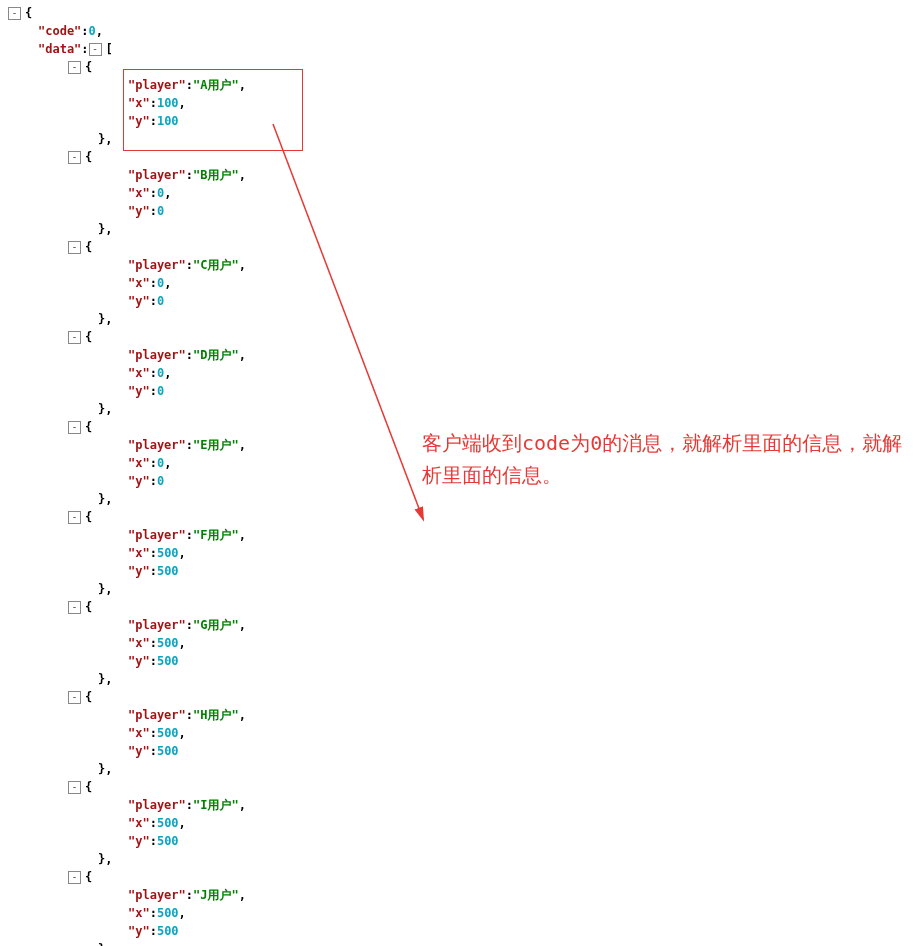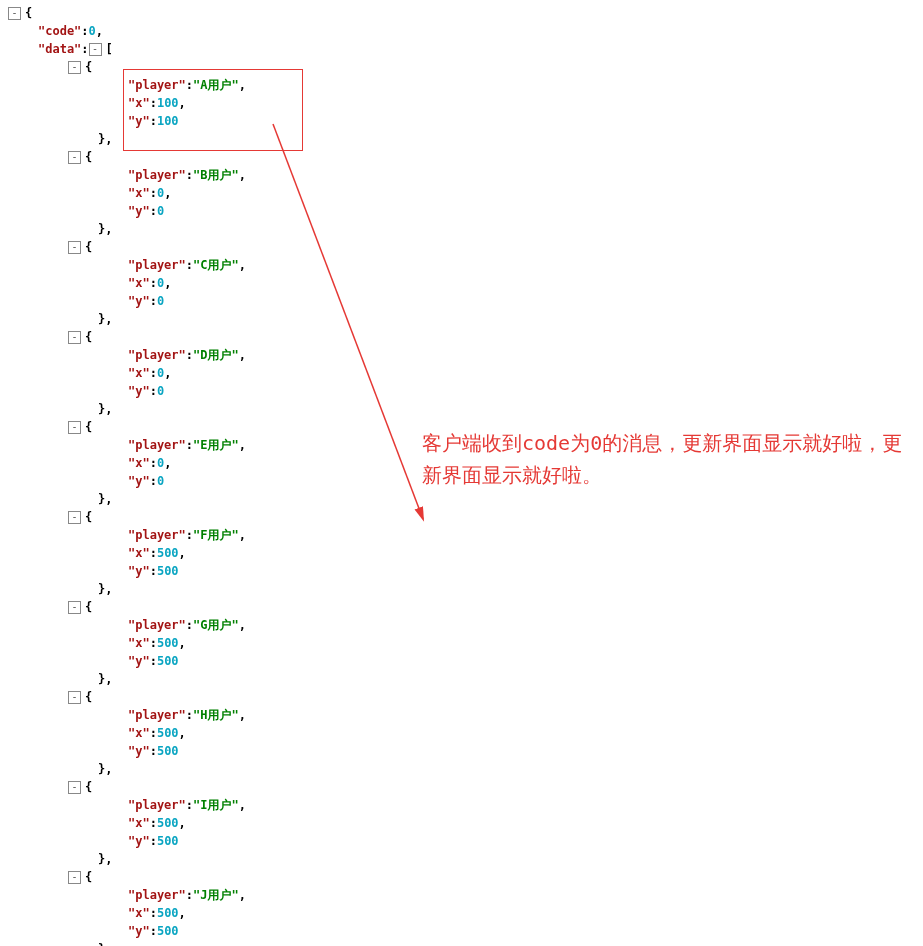--- a/index.html
+++ b/index.html
@@ -80,21 +80,21 @@
 
   <svg class="arrow-svg" style="left:260px; top:115px; width:170px; height:415px;" viewBox="0 0 170 415">
     <defs>
       <marker id="arrowhead" markerWidth="10" markerHeight="10" refX="8" refY="3" orient="auto">
         <polygon points="0 0, 10 3, 0 6" fill="#e53935"></polygon>
       </marker>
     </defs>
     <line x1="5" y1="5" x2="155" y2="400" stroke="#e53935" stroke-width="1.5" marker-end="url(#arrowhead)"></line>
   </svg>
 
-  <div class="annotation" style="left:414px; top:423px; max-width:500px;">客户端收到code为0的消息，更新界面显示就好啦，更新界面显示就好啦。</div>
+  <div class="annotation" style="left:414px; top:423px; max-width:500px;">客户端收到code为0的消息，就解析里面的信息，就解析里面的信息。</div>
 
   <div class="line"><span class="toggle">-</span><span class="punc">{</span></div>
 
   <div class="line i1"><span class="key">"code"</span><span class="punc">:</span><span class="num">0</span><span class="punc">,</span></div>
 
   <div class="line i1"><span class="key">"data"</span><span class="punc">:</span><span class="toggle">-</span><span class="punc">[</span></div>
 
   <div id="players-container">
       <div class="player-block">
         <div class="line i2"><span class="toggle">-</span><span class="punc">{</span></div>

